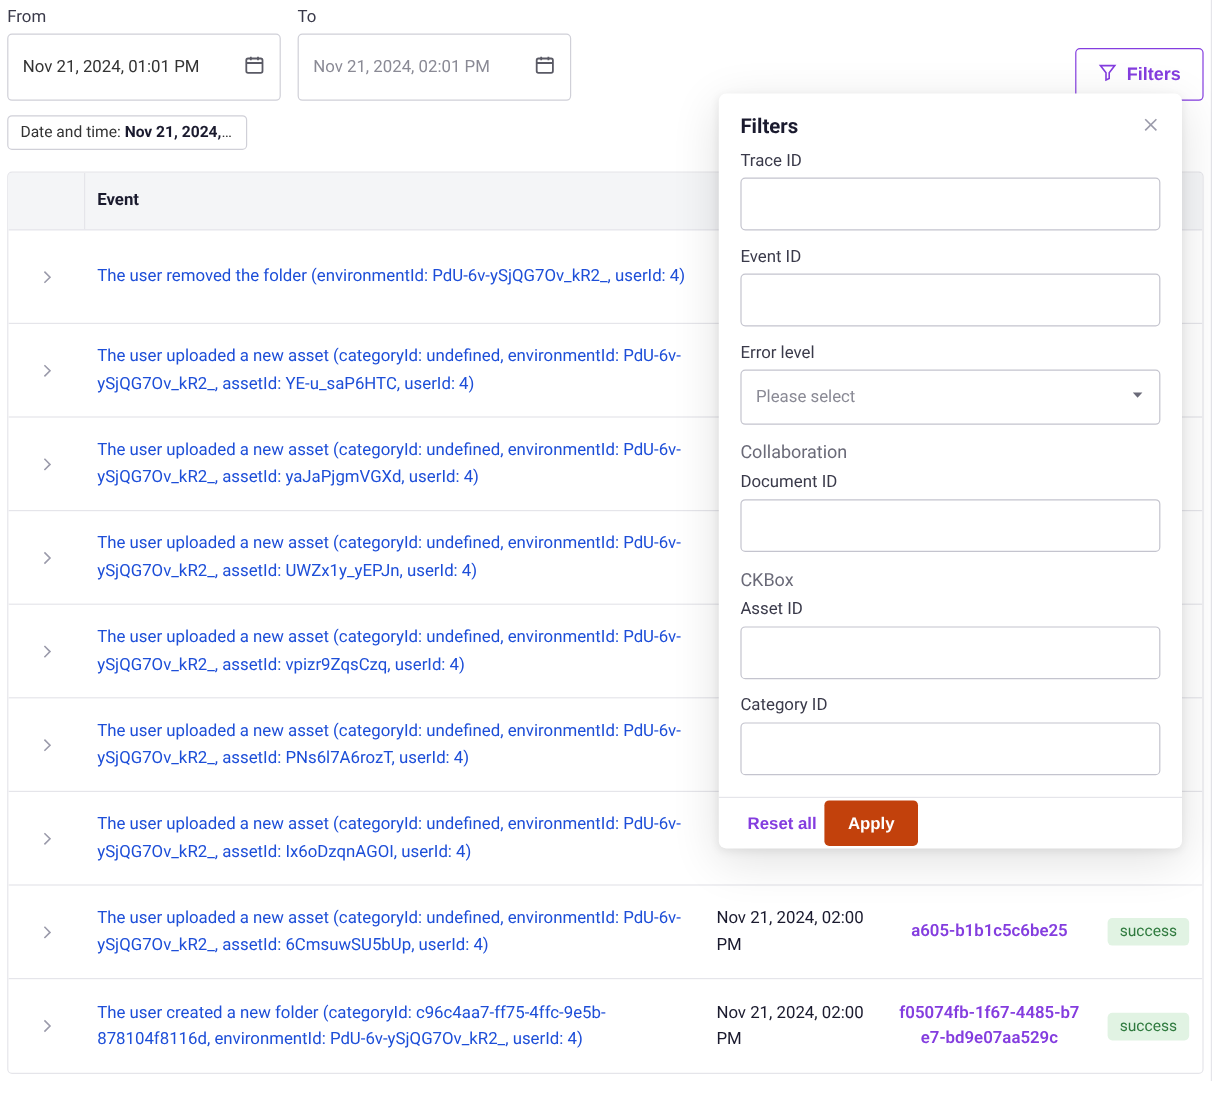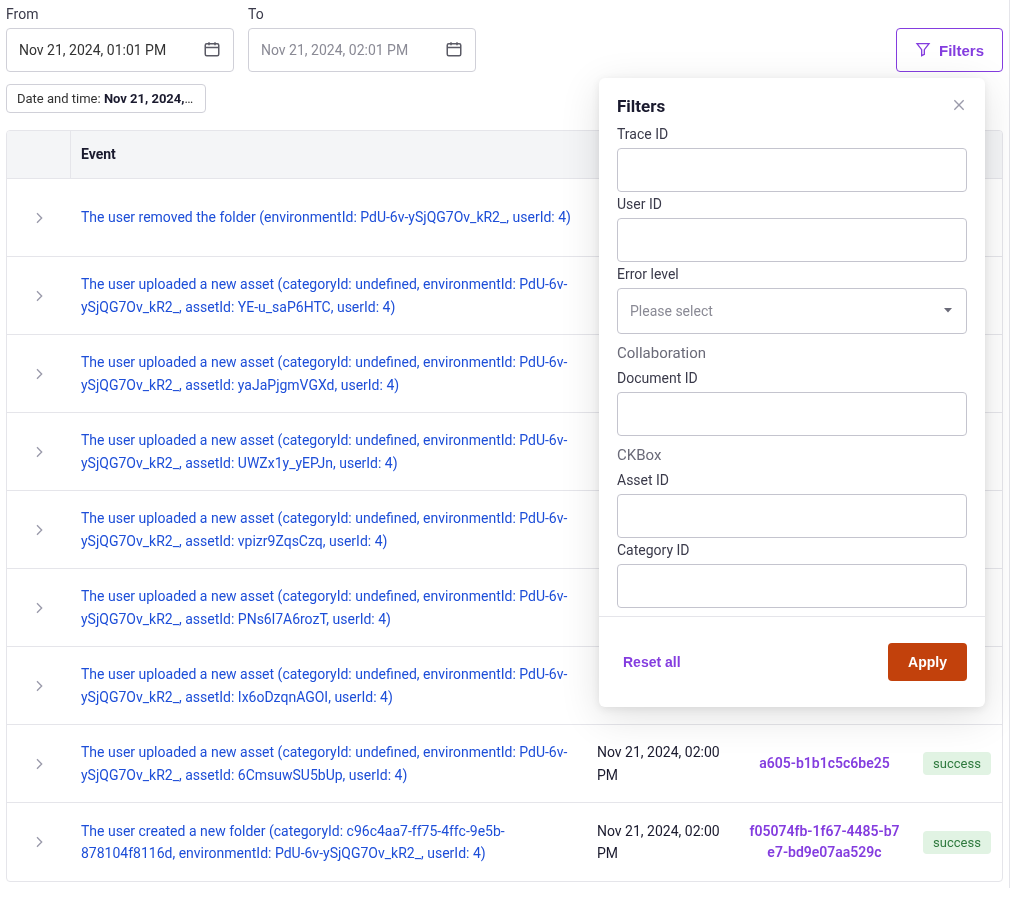--- a/index.html
+++ b/index.html
@@ -25,21 +25,21 @@
     margin-bottom: 12px;
   }
   .field { display: flex; flex-direction: column; }
   .field-label {
     font-size: 14px;
     color: #3a3a4a;
     margin-bottom: 6px;
   }
   .date-input {
     width: 228px;
-    height: 44px;
+    height: 56px;
     border: 1px solid #d0d0d8;
     border-radius: 4px;
     display: flex;
     align-items: center;
     justify-content: space-between;
     padding: 0 12px;
     color: #333;
   }
   .date-input.placeholder { color: #8a8a95; }
   .date-input .cal-icon {
@@ -160,21 +160,21 @@
     display: flex;
     justify-content: space-between;
     align-items: center;
     padding: 18px 18px 10px 18px;
   }
   .popover-title { font-weight: 700; font-size: 17px; color: #1a1a2e; }
   .popover-close { color: #9a9aaa; cursor: pointer; }
   .popover-body { padding: 0 18px 4px 18px; }
   .section-title { color: #6a6a78; font-size: 15px; margin: 10px 0 8px 0; }
   .control-label { font-size: 14px; color: #3a3a4a; margin-bottom: 6px; }
-  .control-group { margin-bottom: 4px; }
+  .control-group { margin-bottom: 14px; }
   .text-input {
     width: 100%;
     height: 44px;
     border: 1px solid #c4c4ce;
     border-radius: 4px;
     padding: 0 12px;
     font-size: 14px;
     background: #fff;
   }
   .select {
@@ -186,23 +186,22 @@
     font-size: 14px;
     display: flex;
     align-items: center;
     justify-content: space-between;
     color: #8a8a95;
     background: #fff;
   }
   .select .caret { color: #6a6a78; }
   .popover-footer {
     border-top: 1px solid #e5e5ea;
-    padding: 26px 18px;
-    display: flex;
-    justify-content: space-between;
+    padding: 2px 18px;
+    display: flex;
     align-items: center;
   }
   .reset-link {
     color: #843ddf;
     font-weight: 600;
     background: none;
     border: none;
     cursor: pointer;
     font-size: 14px;
   }
@@ -391,21 +390,21 @@
       </div>
     </div>
     <div class="popover-body">
 
       <div class="control-group">
         <div class="control-label">Trace ID</div>
         <input class="text-input" type="text" style="">
       </div>
 
       <div class="control-group">
-        <div class="control-label">User ID</div>
+        <div class="control-label">Event ID</div>
         <input class="text-input" type="text" style="">
       </div>
 
       <div class="control-group">
         <div class="control-label">Error level</div>
         <div class="select">
           <span>Please select</span>
           <span class="caret">
             <svg width="12" height="12" viewBox="0 0 24 24" fill="currentColor">
                 <polygon points="4 8 20 8 12 17"></polygon>

